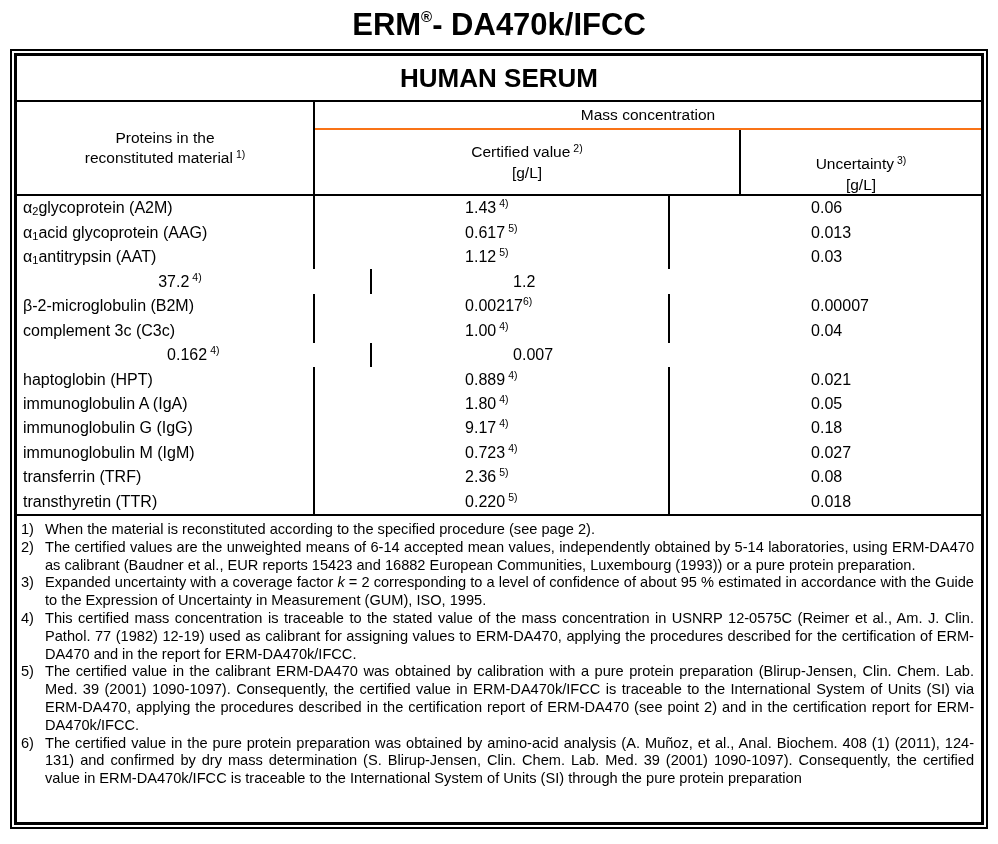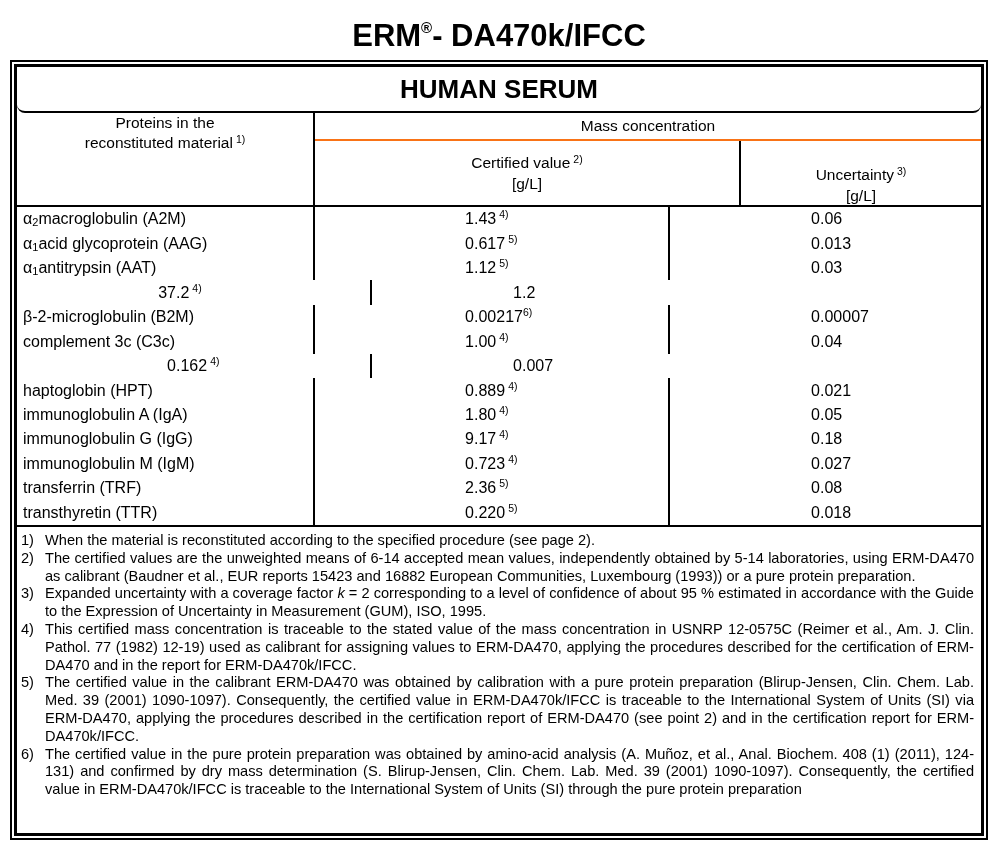--- a/index.html
+++ b/index.html
@@ -1,34 +1,34 @@
 <!DOCTYPE html>
 <html><head>
 <meta charset="utf-8">
 <style>
   * { box-sizing: border-box; margin: 0; padding: 0; }
   html, body { width: 998px; height: 844px; background: #ffffff; color: #000000;
     font-family: "Liberation Sans", sans-serif; overflow: hidden; }
-  .page { width: 998px; height: 844px; padding-top: 14px; }
+  .page { width: 998px; height: 844px; padding-top: 3px; }
 
   
   .title { height: 46px; text-align: center; font-size: 31px; font-weight: bold; line-height: 44px; }
   .title .reg { font-size: 15px; position: relative; top: -13px; }
 
   
   .box-outer { margin: 0 10px; height: 780px; border: 2px solid #000; padding: 2px; }
   .box-inner { height: 100%; border: 3px solid #000; display: flex; flex-direction: column; overflow: hidden; }
 
   .caption-row { height: 46px; border-bottom: 2px solid #000; display: flex;
-    align-items: center; justify-content: center; font-size: 26px; font-weight: bold; border-radius: 8px; }
+    align-items: center; justify-content: center; font-size: 26px; font-weight: bold; }
 
   
   .header { height: 94px; border-bottom: 2px solid #000; display: flex; font-size: 15.5px; }
   .header-left { width: 298px; border-right: 2px solid #000; display: flex; flex-direction: column;
-    align-items: center; line-height: 20px; }
+    align-items: center; justify-content: center; line-height: 20px; }
   .header-right { flex: 1; display: flex; flex-direction: column; }
   .mass-row { height: 52px; border-bottom: 2px solid #f97316; display: flex; align-items: center; justify-content: center; }
   .sub-row { flex: 1; display: flex; }
   .sub-cell { display: flex; flex-direction: column; align-items: center; justify-content: center; line-height: 19px; }
   .sub-cert { width: 426px; border-right: 2px solid #000; }
   .sub-unc { flex: 1; margin-top: 24px; }
 
   .note-sup { font-size: 10.5px; position: relative; top: -5px; margin-left: 3px; }
   .note-sup.tight { margin-left: 0; }
 
@@ -84,21 +84,21 @@
             </div>
           </div>
         </div>
       </div>
 
       <div class="data-body">
   <div class="row">
     <div class="cell name-cell">
               <span class="name-pre">α</span>
               <span class="name-sub">2</span>
-              <span class="name-rest"> macroglobulin (A2M)</span>
+              <span class="name-rest"> glycoprotein (A2M)</span>
             </div>
     <div class="cell cert-cell">
       <span class="val cert">
                 <span class="int">1</span>
                 <span class="frac">.43</span>
               </span>
               <span class="note-sup cert-note">4)</span>
     </div>
     <div class="cell unc-cell">
       <span class="val unc">

